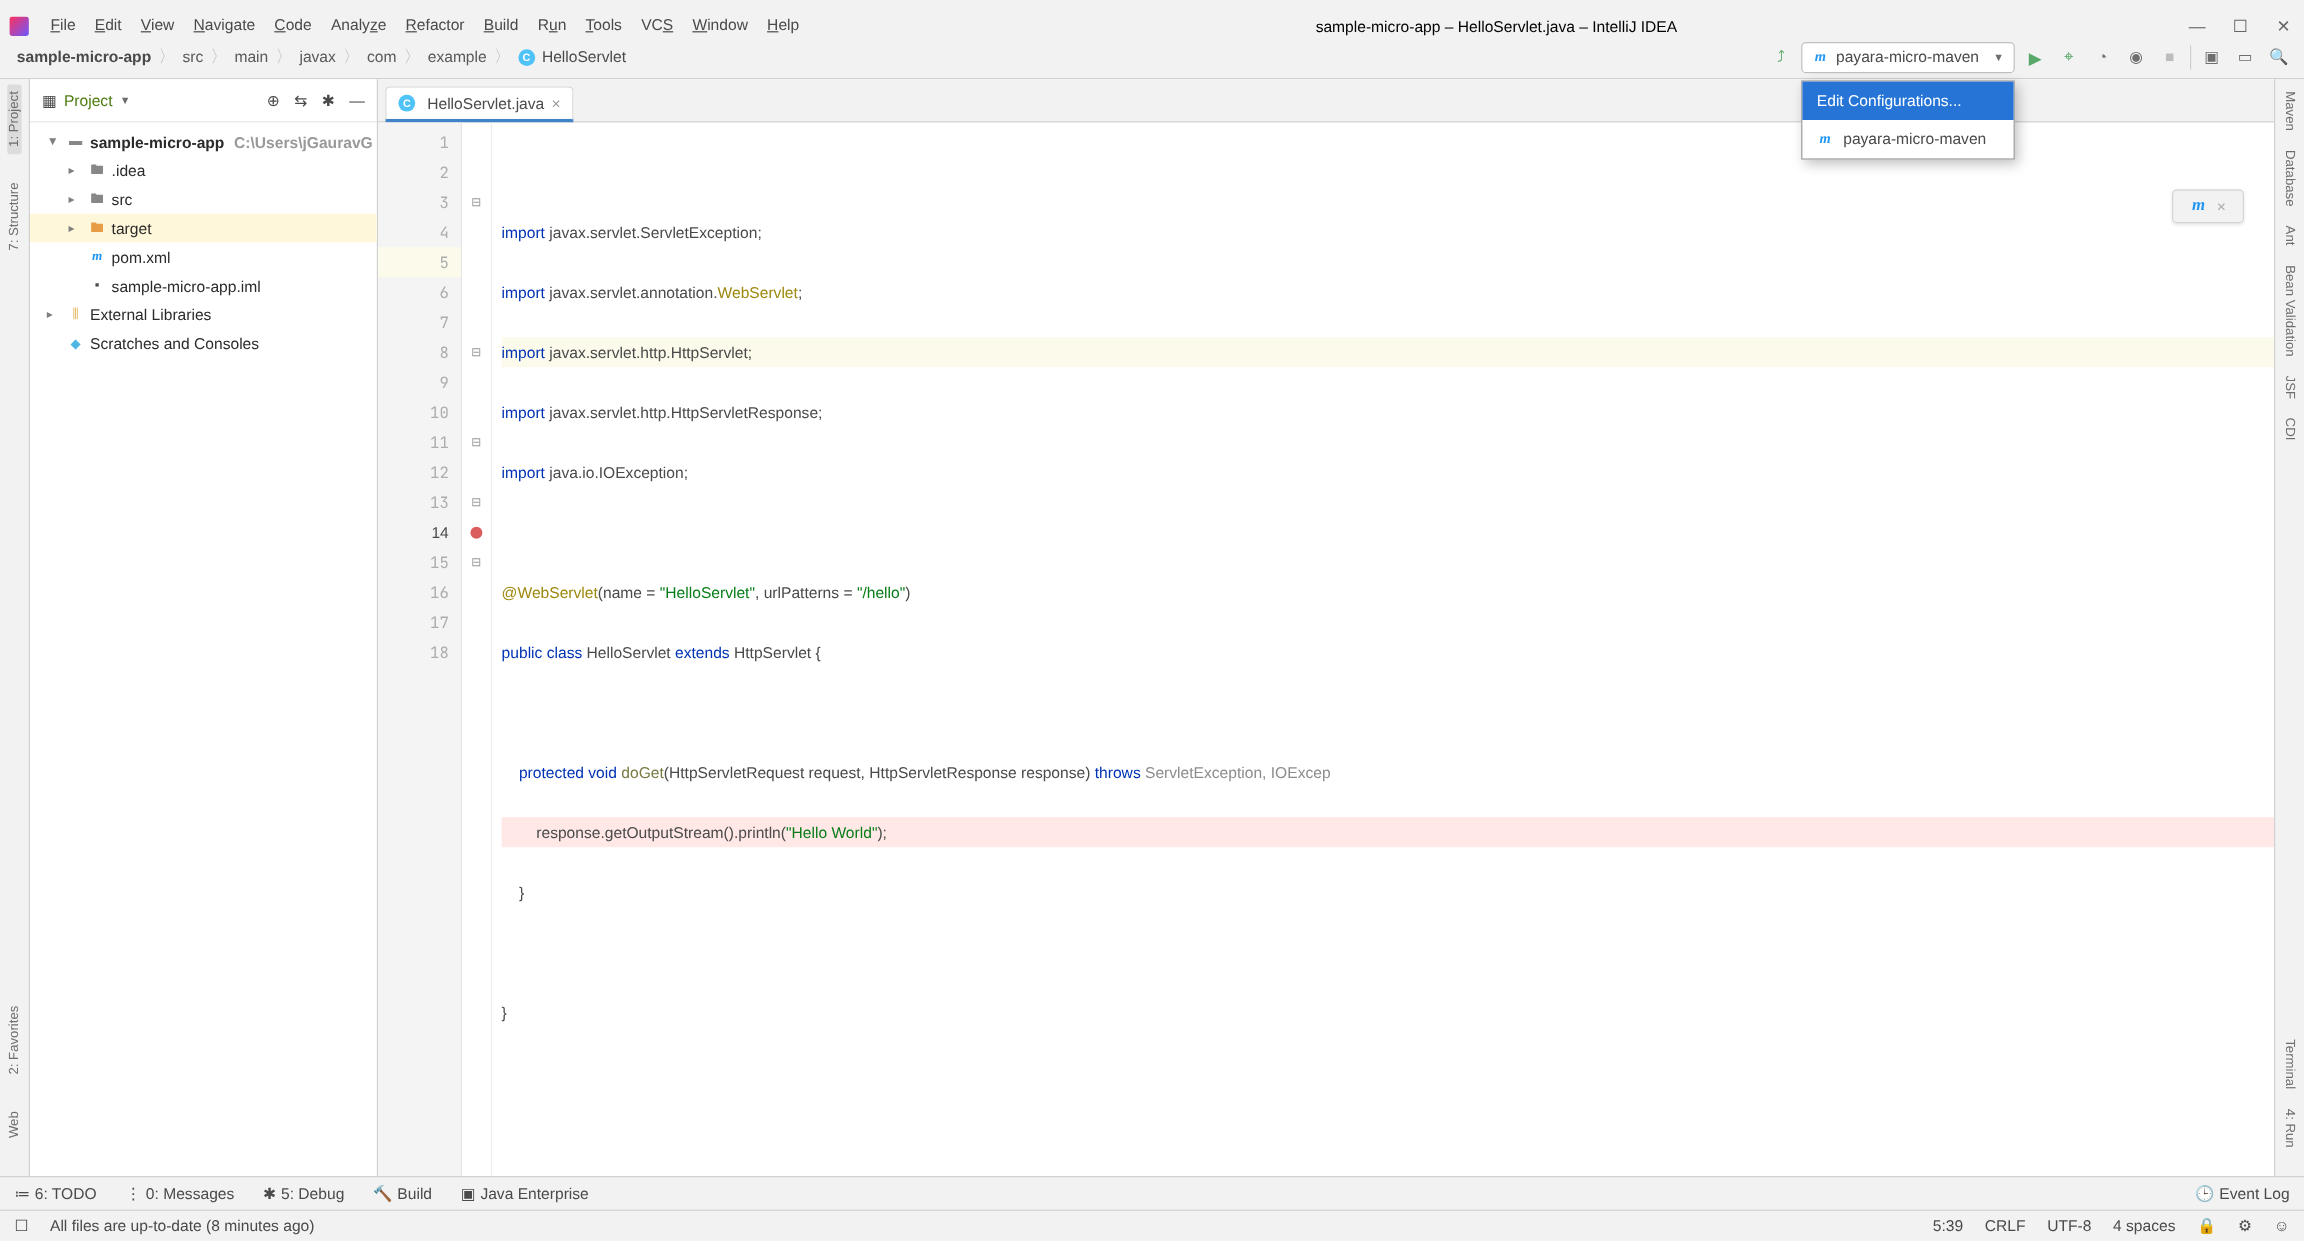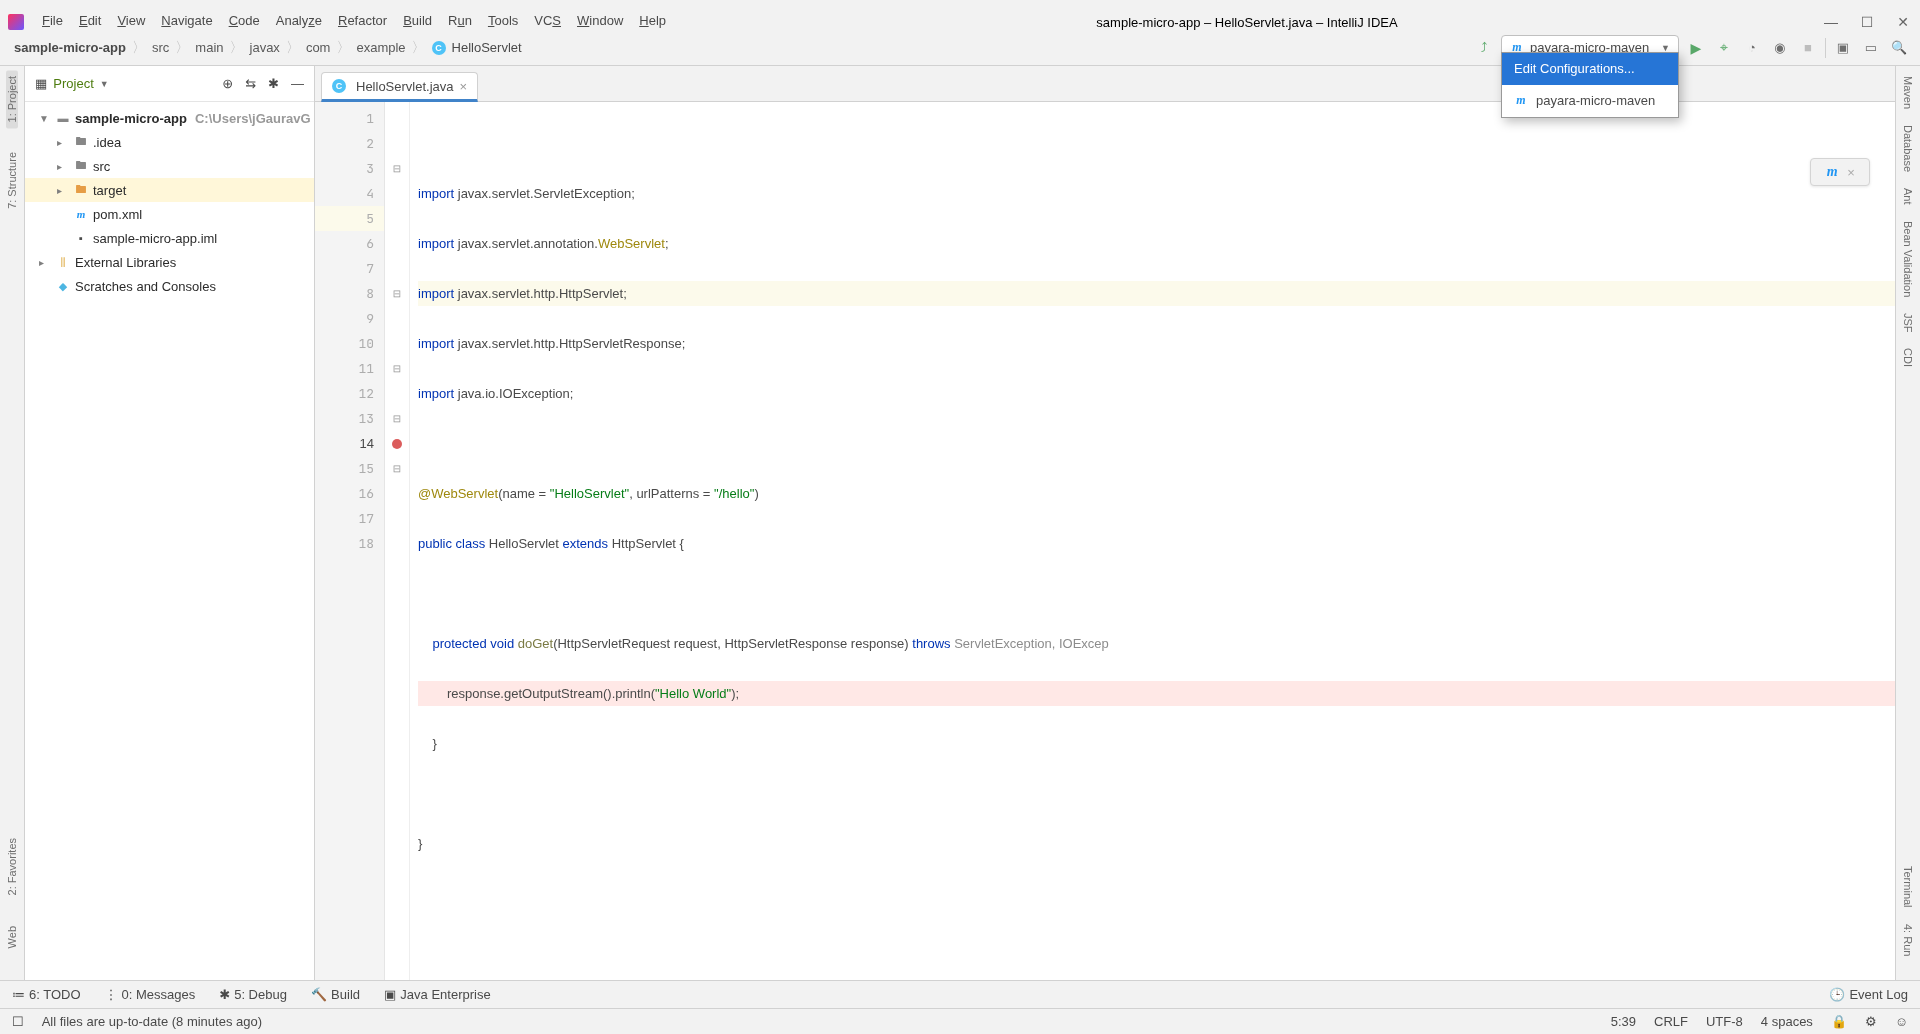--- a/index.html
+++ b/index.html
@@ -19,21 +19,21 @@
 .crumb-sep { color:#bdbdbd; font-size:14px; padding:0 2px; }
 .c-icon { width:14px; height:14px; background:#4fc3f7; border-radius:50%; display:inline-flex; align-items:center; justify-content:center; color:#fff; font-size:9px; font-weight:bold; margin-right:4px; }
 .nav-spacer { flex:1; }
 .nav-tools { display:flex; align-items:center; gap:6px; position:relative; }
 .nav-btn { width:22px; height:22px; display:flex; align-items:center; justify-content:center; color:#6e6e6e; }
 .run-combo { height:26px; border:1px solid #c0c0c0; border-radius:4px; background:#fff; display:flex; align-items:center; padding:0 8px; gap:6px; min-width:178px; }
 .m-icon { width:14px; height:14px; border-radius:2px; display:inline-flex; align-items:center; justify-content:center; font-family:Georgia,serif; font-style:italic; font-weight:bold; color:#2196f3; font-size:12px; }
 .run-combo .tri { color:#6e6e6e; font-size:9px; margin-left:auto; }
 
 
-.run-popup { position:absolute; top:17px; left:0; width:178px; background:#fff; border:1px solid #999; box-shadow:3px 4px 10px rgba(0,0,0,.25); z-index:50; }
+.run-popup { position:absolute; top:32px; left:0; width:178px; background:#fff; border:1px solid #999; box-shadow:3px 4px 10px rgba(0,0,0,.25); z-index:50; }
 .run-popup .pop-item { height:32px; display:flex; align-items:center; padding:0 12px; gap:8px; }
 .run-popup .pop-item.sel { background:#2675d6; color:#fff; }
 .run-popup .pop-item.sel * { color:#fff; }
 
 .play { color:#59a869; font-size:14px; }
 .bug  { color:#59a869; font-size:14px; }
 .pipe { width:1px; height:20px; background:#cfcfcf; }
 
 .main { display:flex; height:calc(100% - 30px - 36px - 28px - 26px); }
 

